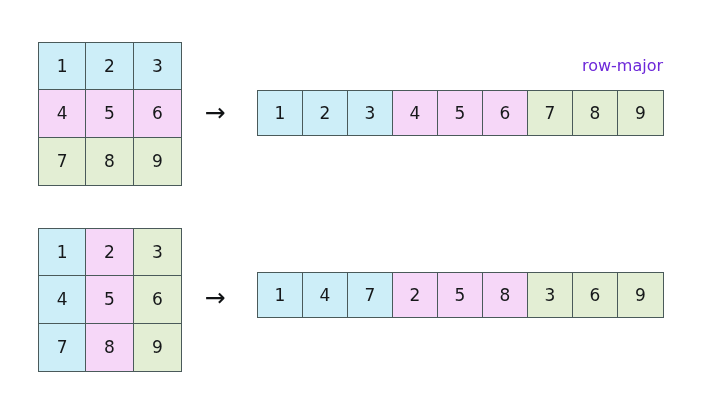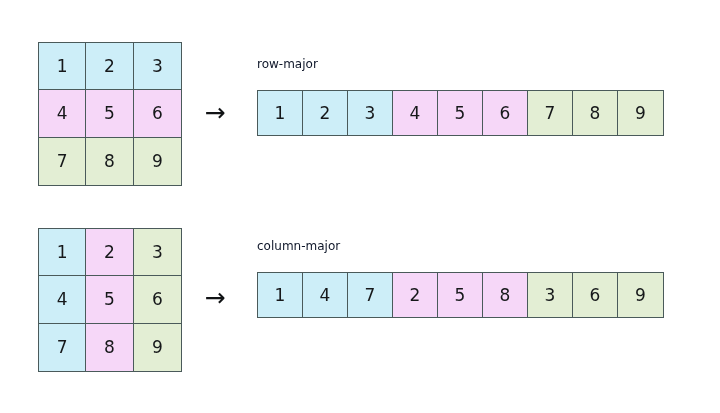--- a/index.html
+++ b/index.html
@@ -81,23 +81,23 @@
   .arrow {
     font-size: 25px;
     color: #111315;
     line-height: 1;
     width: 40px;
     text-align: center;
   }
 
   
   .caption {
-    font-size: 12px;
-    color: #0f172a;
-    text-align: left;
+    font-size: 16px;
+    color: #6d28d9;
+    text-align: right;
     width: 406px;
     line-height: 1;
   }
 
   
   #matrix-row-major   { left: 38px;  top: 42px;  }
   #arrow-row-major    { left: 195px; top: 100px; }
   #caption-row-major  { left: 257px; top: 58px;  }
   #array-row-major    { left: 257px; top: 90px;  }
 
@@ -146,21 +146,20 @@
       <div class="cell c-blue">4</div>
       <div class="cell c-pink">5</div>
       <div class="cell c-green">6</div>
       <div class="cell c-blue">7</div>
       <div class="cell c-pink">8</div>
       <div class="cell c-green">9</div>
     </div>
 
   <div class="block arrow" id="arrow-col-major">→</div>
 
-  <div class="block caption" id="caption-col-major">column-major</div>
 
   <div class="block array" id="array-col-major">
       <div class="cell c-blue">1</div>
       <div class="cell c-blue">4</div>
       <div class="cell c-blue">7</div>
       <div class="cell c-pink">2</div>
       <div class="cell c-pink">5</div>
       <div class="cell c-pink">8</div>
       <div class="cell c-green">3</div>
       <div class="cell c-green">6</div>

